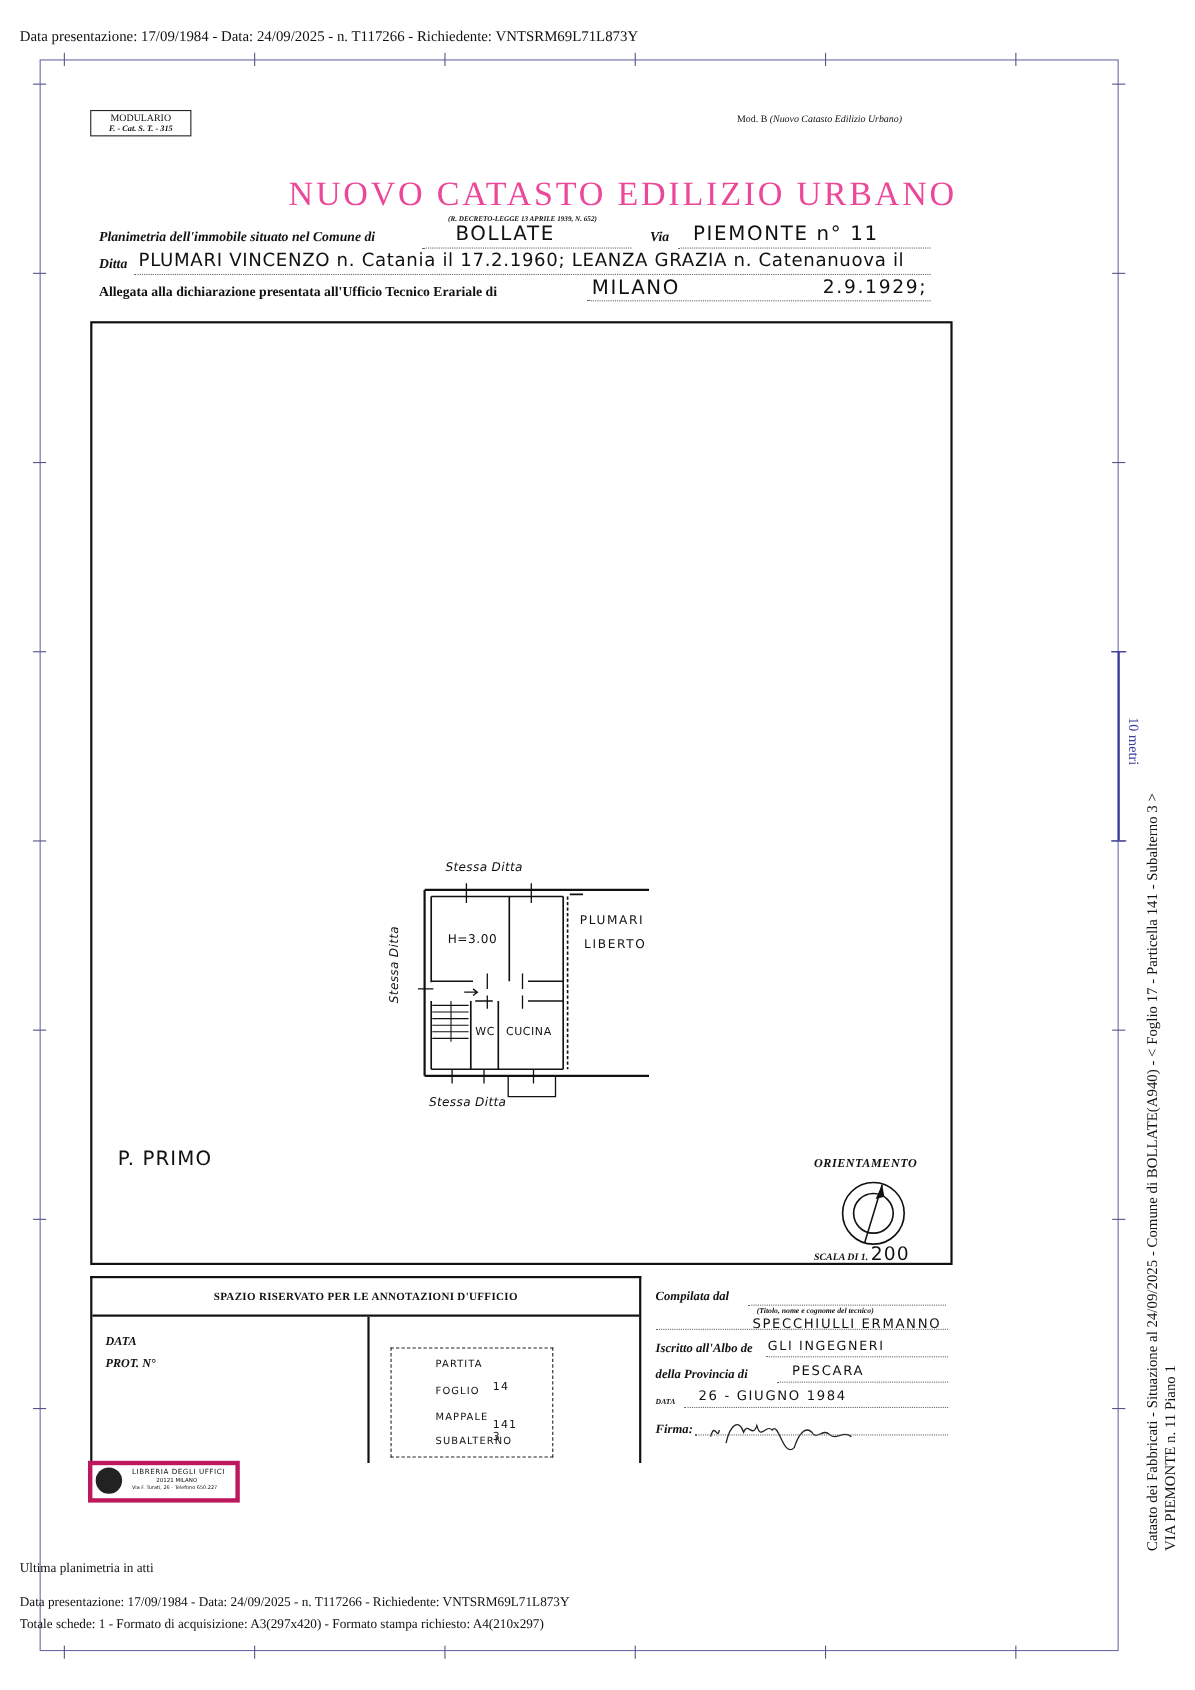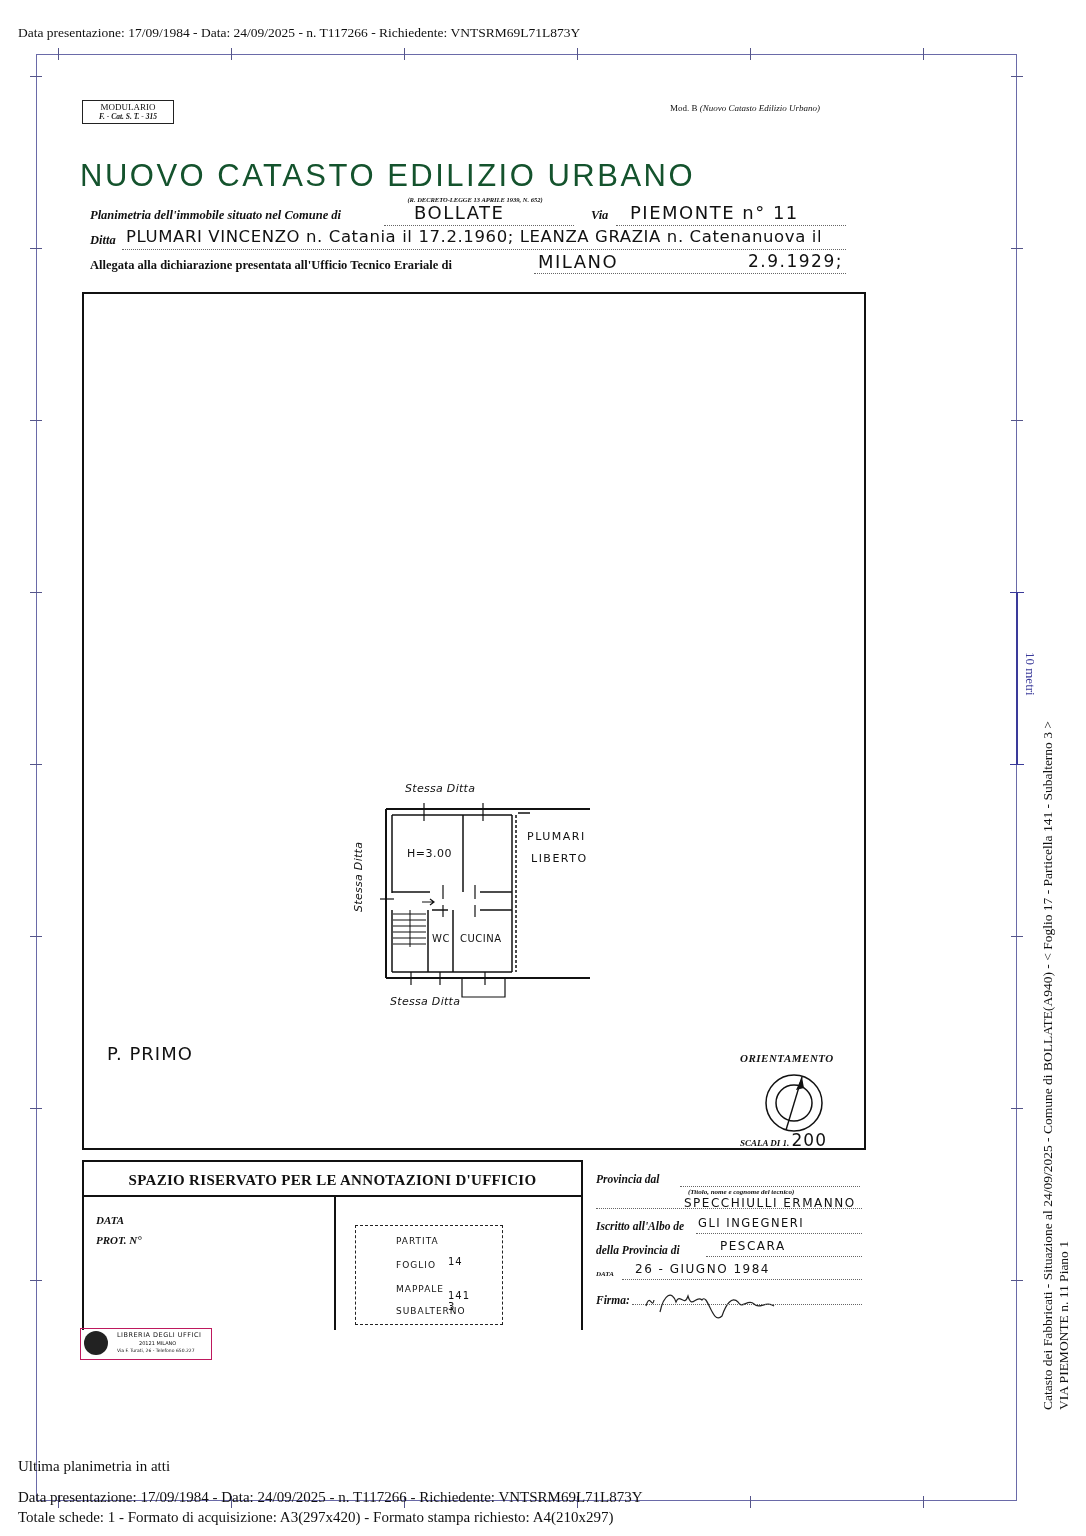--- a/index.html
+++ b/index.html
@@ -6,43 +6,43 @@
   body { width:1086px; height:1536px; position:relative; overflow:hidden; font-family:"Liberation Serif", serif; color:#111; }
   .abs { position:absolute; }
   .hdr-line { font-family:"Liberation Serif", serif; font-size:13.5px; white-space:nowrap; color:#111; }
   .frame { position:absolute; left:36px; top:54px; width:981px; height:1447px; border:1.3px solid #6a6aa8; box-sizing:border-box; }
   .tick-v { position:absolute; width:1px; height:12px; background:#55558a; }
   .tick-h { position:absolute; height:1px; width:12px; background:#55558a; }
   .modulario { left:82px; top:100px; width:90px; height:22px; border:1px solid #222; font-size:9px; text-align:center; line-height:10px; font-family:"Liberation Serif", serif; }
   .modulario .l2 { font-size:7.5px; font-style:italic; font-weight:bold; }
   .modb { left:670px; top:103px; font-size:9px; font-weight:normal; }
   .modb i { font-style:italic; }
-  .title { left:80px; top:158px; width:790px; text-align:left; font-family:Liberation Sans, sans-serif; font-size:31px; letter-spacing:2.5px; color:#14532d; }
+  .title { left:80px; top:158px; width:790px; text-align:right; font-family:Liberation Serif, serif; font-size:31px; letter-spacing:2.5px; color:#ec4899; }
   .decree { left:80px; top:196px; width:790px; text-align:center; font-size:6.5px; font-weight:bold; font-style:italic; }
   .form-row { font-family:"Liberation Serif", serif; font-weight:bold; font-size:12.5px; white-space:nowrap; }
   .form-row i { font-style:italic; }
   .hand { font-family:"DejaVu Sans", sans-serif; font-weight:normal; font-style:normal; letter-spacing:1.5px; }
   .dotted { border-bottom:1px dotted #666; position:absolute; height:0; }
   .drawbox { left:82px; top:292px; width:784px; height:858px; border:2.5px solid #111; box-sizing:border-box; }
   .pprimo { left:107px; top:1043px; font-family:"DejaVu Sans", sans-serif; font-size:18px; letter-spacing:1px; }
   .orient { left:740px; top:1052px; font-size:11px; font-weight:bold; font-style:italic; letter-spacing:0.5px; }
   .scala { left:740px; top:1130px; font-size:9px; font-weight:bold; font-style:italic; white-space:nowrap; }
   .scala .val { font-family:"DejaVu Sans", sans-serif; font-style:normal; font-weight:normal; font-size:17px; letter-spacing:1px; }
   .annot { left:82px; top:1160px; width:501px; height:170px; border-left:2px solid #111; border-right:2px solid #111; border-top:2px solid #111; box-sizing:border-box; }
-  .annot-head { position:absolute; left:0; top:0; right:0; height:33px; border-bottom:2px solid #111; text-align:center; line-height:36px; font-weight:bold; font-size:15px; letter-spacing:0.3px; }
+  .annot-head { position:absolute; left:0; top:0; right:0; height:33px; border-bottom:2px solid #111; text-align:center; line-height:36px; font-weight:bold; font-size:10px; letter-spacing:0.3px; }
   .annot-div { position:absolute; left:250px; top:35px; bottom:0; width:1.5px; background:#111; }
   .annot-lbl { position:absolute; font-weight:bold; font-style:italic; font-size:11px; }
   .stamp { left:355px; top:1225px; width:148px; height:100px; border:1.5px dashed #222; box-sizing:border-box; font-family:"DejaVu Sans", sans-serif; font-size:9px; letter-spacing:1px; }
   .stamp div { position:absolute; left:5px;margin-left:35px; }
   .stamp span.v { position:absolute; left:92px; font-size:10px; }
   .compilata { font-size:11.5px; font-weight:bold; font-style:italic; white-space:nowrap; }
   .small-i { font-size:7px; font-style:italic; font-weight:bold; }
-  .libreria { left:80px; top:1328px; width:130px; height:30px; border:1px solid #be185d; font-family:"DejaVu Sans", sans-serif; font-size:6px; }
+  .libreria { left:80px; top:1328px; width:130px; height:30px; border:4px solid #be185d; font-family:"DejaVu Sans", sans-serif; font-size:6px; }
   .side-text { position:absolute; left:0; top:0; transform-origin:0 0; font-size:13.5px; white-space:nowrap; }
-  .footer { font-size:15px; white-space:nowrap;margin-top:40px; }
+  .footer { font-size:12px; white-space:nowrap; }
 </style>
 </head>
 <body>
 
 <div class="abs hdr-line" style="left:18px;top:25px;">Data presentazione: 17/09/1984 - Data: 24/09/2025 - n. T117266 - Richiedente: VNTSRM69L71L873Y</div>
 
 <div class="frame"></div>
 <div>
   <div class="tick-v" style="left:58px;top:48px;"></div>
   <div class="tick-v" style="left:231px;top:48px;"></div>
@@ -208,21 +208,21 @@
   <span class="v" style="top:75px;">3</span>
 </div>
 
 <div class="abs libreria">
   <div class="abs" style="left:3px;top:2px;width:24px;height:24px;border-radius:50%;background:#222;"></div>
   <div class="abs" style="left:36px;top:2px;font-size:6.5px;letter-spacing:0.5px;">LIBRERIA DEGLI UFFICI</div>
   <div class="abs" style="left:58px;top:11px;font-size:5px;">20121 MILANO</div>
   <div class="abs" style="left:36px;top:19px;font-size:4.5px;white-space:nowrap;">Via F. Turati, 26 - Telefono 650.227</div>
 </div>
 
-<div class="abs compilata" style="left:596px;top:1173px;">Provincia dal</div>
+<div class="abs compilata" style="left:596px;top:1173px;">Compilata dal</div>
 <div class="abs hand" style="left:684px;top:1196px;font-size:12px;">SPECCHIULLI ERMANNO</div>
 <div class="dotted" style="left:680px;top:1186px;width:180px;"></div>
 <div class="abs small-i" style="left:688px;top:1188px;">(Titolo, nome e cognome del tecnico)</div>
 <div class="dotted" style="left:596px;top:1208px;width:266px;"></div>
 
 <div class="abs compilata" style="left:596px;top:1220px;">Iscritto all'Albo de</div>
 <div class="abs hand" style="left:698px;top:1216px;font-size:11.5px;">GLI INGEGNERI</div>
 <div class="dotted" style="left:696px;top:1233px;width:166px;"></div>
 
 <div class="abs compilata" style="left:596px;top:1244px;">della Provincia di</div>

